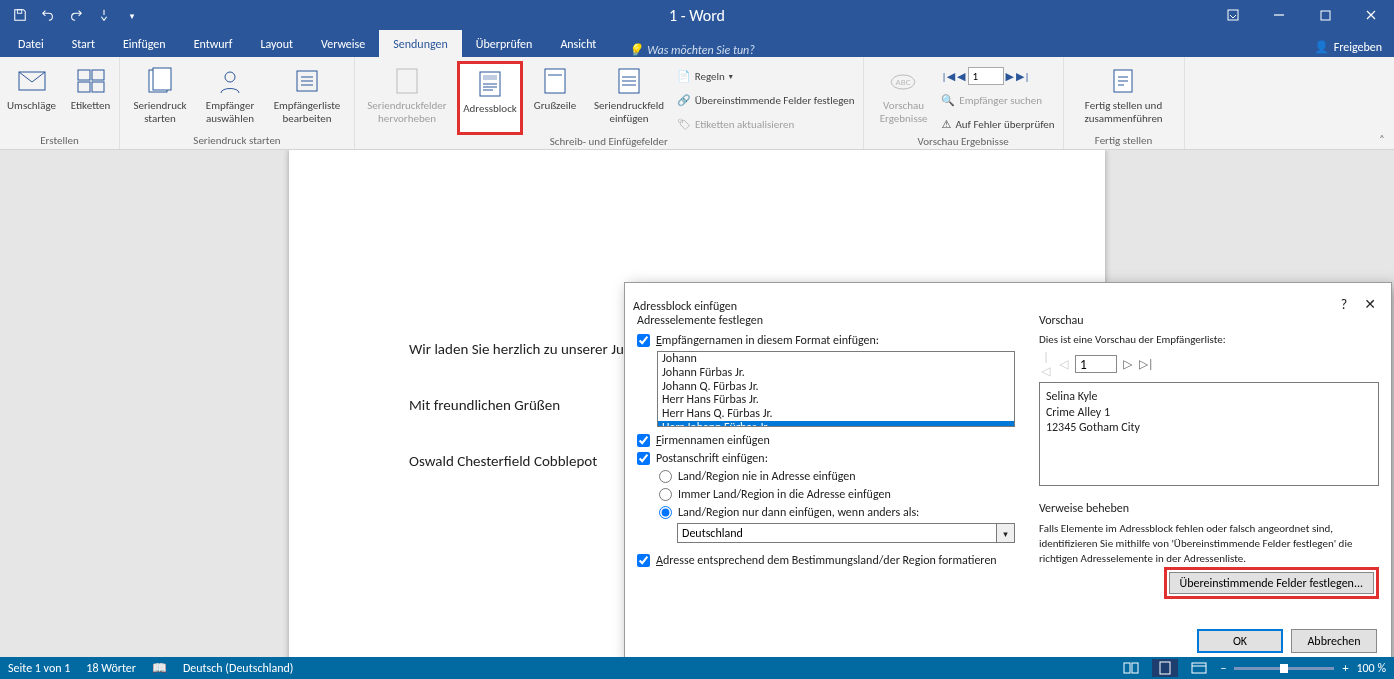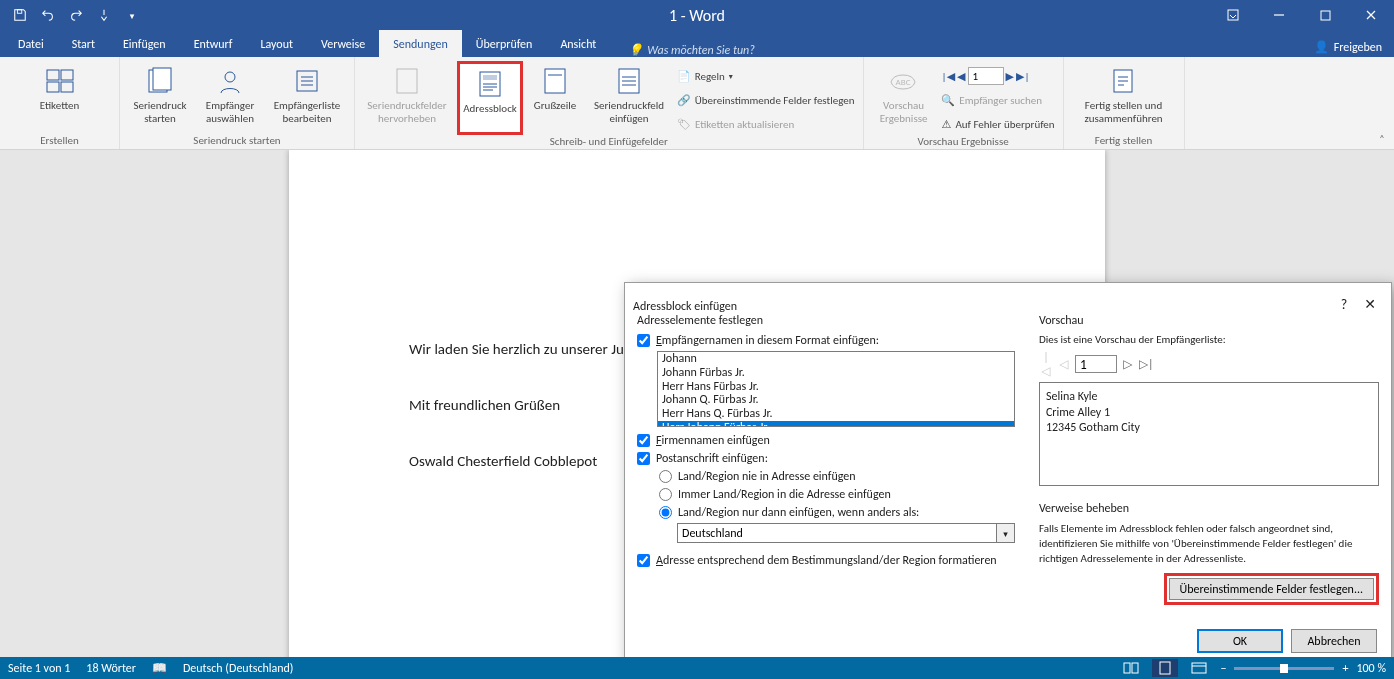--- a/index.html
+++ b/index.html
@@ -55,21 +55,21 @@
 .country-select input { flex: 1; border: 1px solid #7a7a7a; height: 20px; padding: 0 4px; font-size: 12px; }
 .country-select .dd { width: 18px; border: 1px solid #7a7a7a; border-left: none; display: flex; align-items: center; justify-content: center; font-size: 9px; cursor: pointer; background: #efefef; }
 
 .preview-nav { display: flex; align-items: center; gap: 4px; margin: 4px 0; }
 .preview-nav .nav-arrow { width: 14px; text-align: center; cursor: pointer; color: #666; }
 .preview-nav .nav-arrow.disabled { color: #ccc; }
 .preview-nav input { width: 42px; height: 18px; border: 1px solid #888; padding: 0 4px; }
 .preview-box { border: 1px solid #7a7a7a; height: 104px; padding: 6px; font-size: 12px; line-height: 1.3; background: #fff; }
 .problems { margin-top: 14px; font-size: 11px; line-height: 1.35; }
 .match-btn { margin-top: 4px; padding: 3px 10px; border: 1px solid #888; background: #e1e1e1; cursor: pointer; font-size: 12px; float: right; }
-.match-btn-wrap { border: 3px solid #e03030; padding: 2px; display: inline-block; float: right; margin-top: 6px;}
+.match-btn-wrap { border: 3px solid #e03030; padding: 2px; display: inline-block; float: right; margin-top: 0;}
 .match-btn-wrap .match-btn { float: none; margin: 0; }
 .dlg-footer { position: absolute; bottom: 8px; right: 14px; display: flex; gap: 8px; }
 .dlg-footer button { width: 86px; height: 24px; border: 1px solid #888; background: #e1e1e1; font-size: 12px; cursor: pointer; }
 .dlg-footer button.primary { border: 2px solid #0078d7; }
 .underline-first::first-letter { text-decoration: underline; }
 
 .statusbar { position: absolute; bottom: 0; left: 0; right: 0; height: 22px; background: #0369a1; color: #fff; display: flex; align-items: center; font-size: 12px; padding: 0 8px; gap: 16px; }
 .statusbar .right { margin-left: auto; display: flex; align-items: center; gap: 8px; }
 .view-btn { width: 26px; height: 18px; display: flex; align-items: center; justify-content: center; cursor: pointer; }
 .zoom-slider { width: 100px; height: 3px; background: #7a94bd; position: relative; }
@@ -145,20 +145,29 @@
   </div>
   <div class="freigeben">
     <span>👤</span>
     <span>Freigeben</span>
   </div>
 </div>
 
 <div class="ribbon">
   <div class="group" style="width:120px">
     <div class="group-body">
+      <div class="big-btn" style="width:56px">
+        <div class="icon-box">
+            <svg width="28" height="20" viewBox="0 0 28 20">
+              <rect x="1" y="1" width="26" height="18" fill="none" stroke="#2b579a"></rect>
+              <path d="M1 1l13 10L27 1" fill="none" stroke="#2b579a"></path>
+            </svg>
+          </div>
+        <span>Umschläge</span>
+      </div>
       <div class="big-btn" style="width:50px">
         <div class="icon-box">
             <svg width="28" height="24" viewBox="0 0 28 24">
               <rect x="1" y="1" width="12" height="10" fill="none" stroke="#2b579a"></rect>
               <rect x="15" y="1" width="12" height="10" fill="none" stroke="#2b579a"></rect>
               <rect x="1" y="13" width="12" height="10" fill="none" stroke="#2b579a"></rect>
               <rect x="15" y="13" width="12" height="10" fill="none" stroke="#2b579a"></rect>
             </svg>
           </div>
         <span>Etiketten</span>
@@ -325,22 +334,22 @@
   <div class="dlg-body">
     <div class="dlg-col">
       <h4>Adresselemente festlegen</h4>
       <div class="chk-row">
         <input type="checkbox" checked="" style="">
         <span class="underline-first">Empfängernamen in diesem Format einfügen:</span>
       </div>
       <div class="format-list">
         <div>Johann</div>
         <div>Johann Fürbas Jr.</div>
+        <div>Johann Q. Fürbas Jr.</div>
         <div>Herr Hans Fürbas Jr.</div>
-        <div>Johann Q. Fürbas Jr.</div>
         <div>Herr Hans Q. Fürbas Jr.</div>
         <div class="selected">Herr Johann Fürbas Jr.</div>
       </div>
       <div class="chk-row">
         <input type="checkbox" checked="" style="">
         <span class="underline-first">Firmennamen einfügen</span>
       </div>
       <div class="chk-row">
         <input type="checkbox" checked="" style="">
         <span>Postanschrift einfügen:</span>

